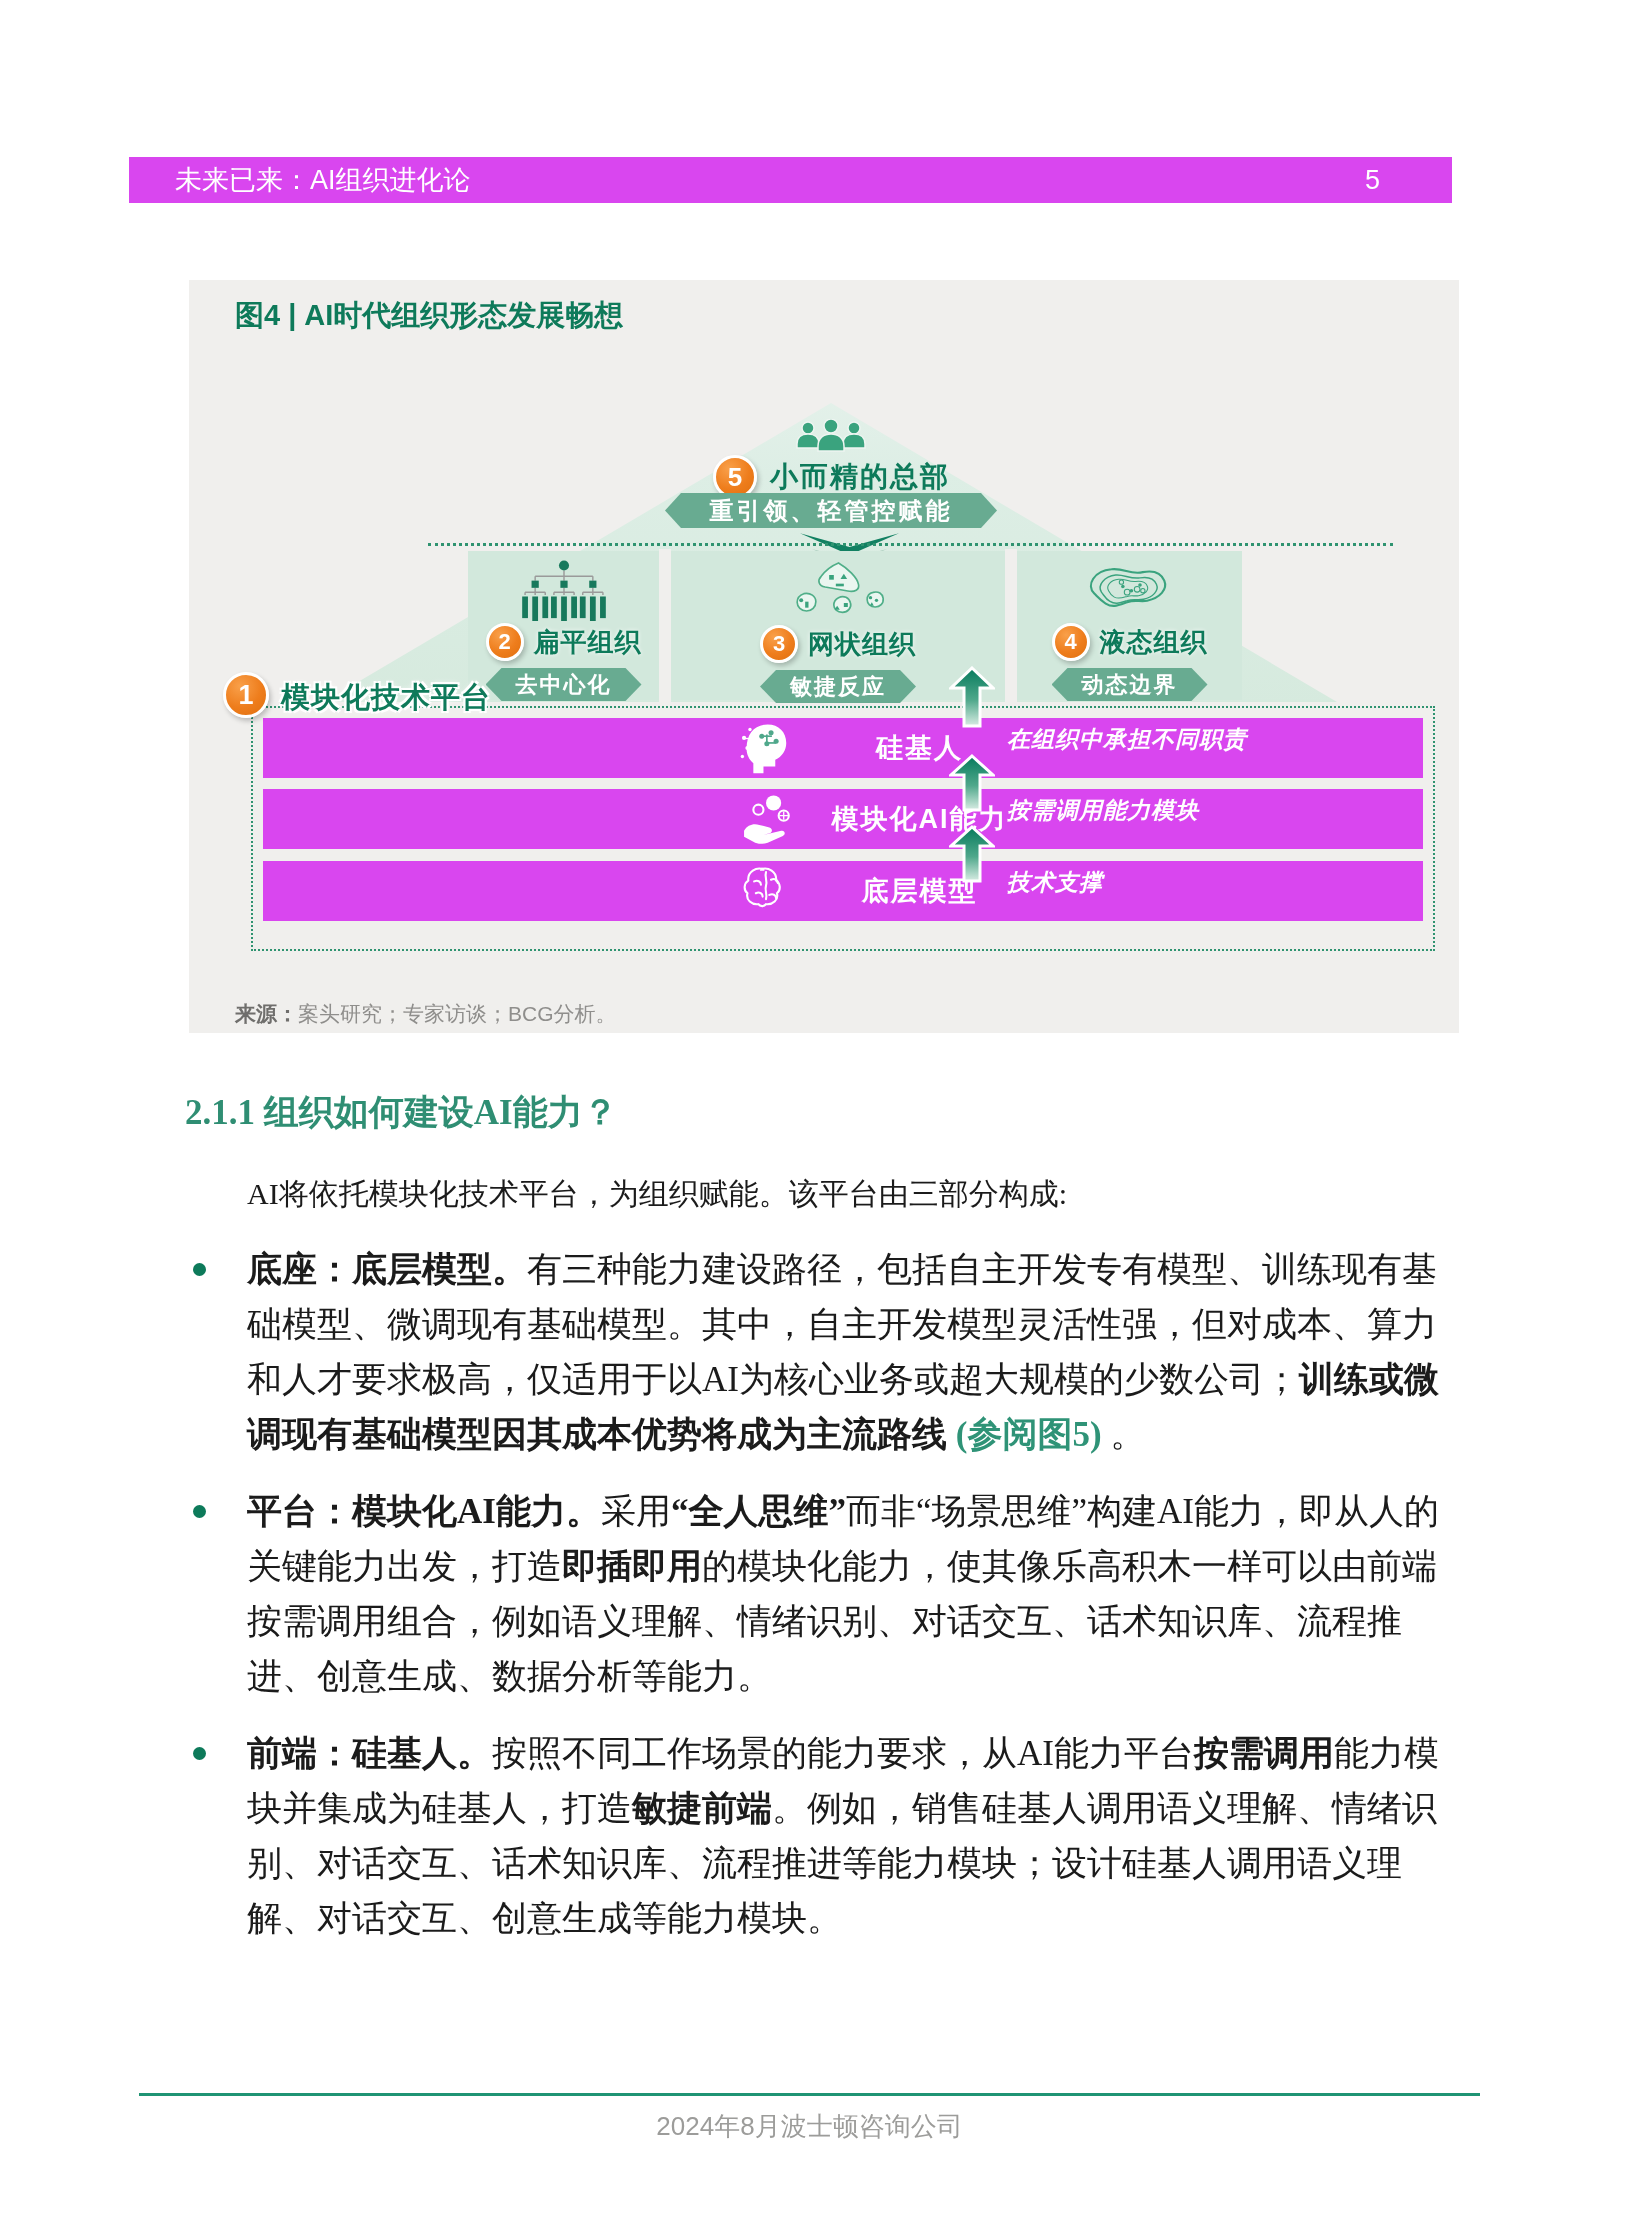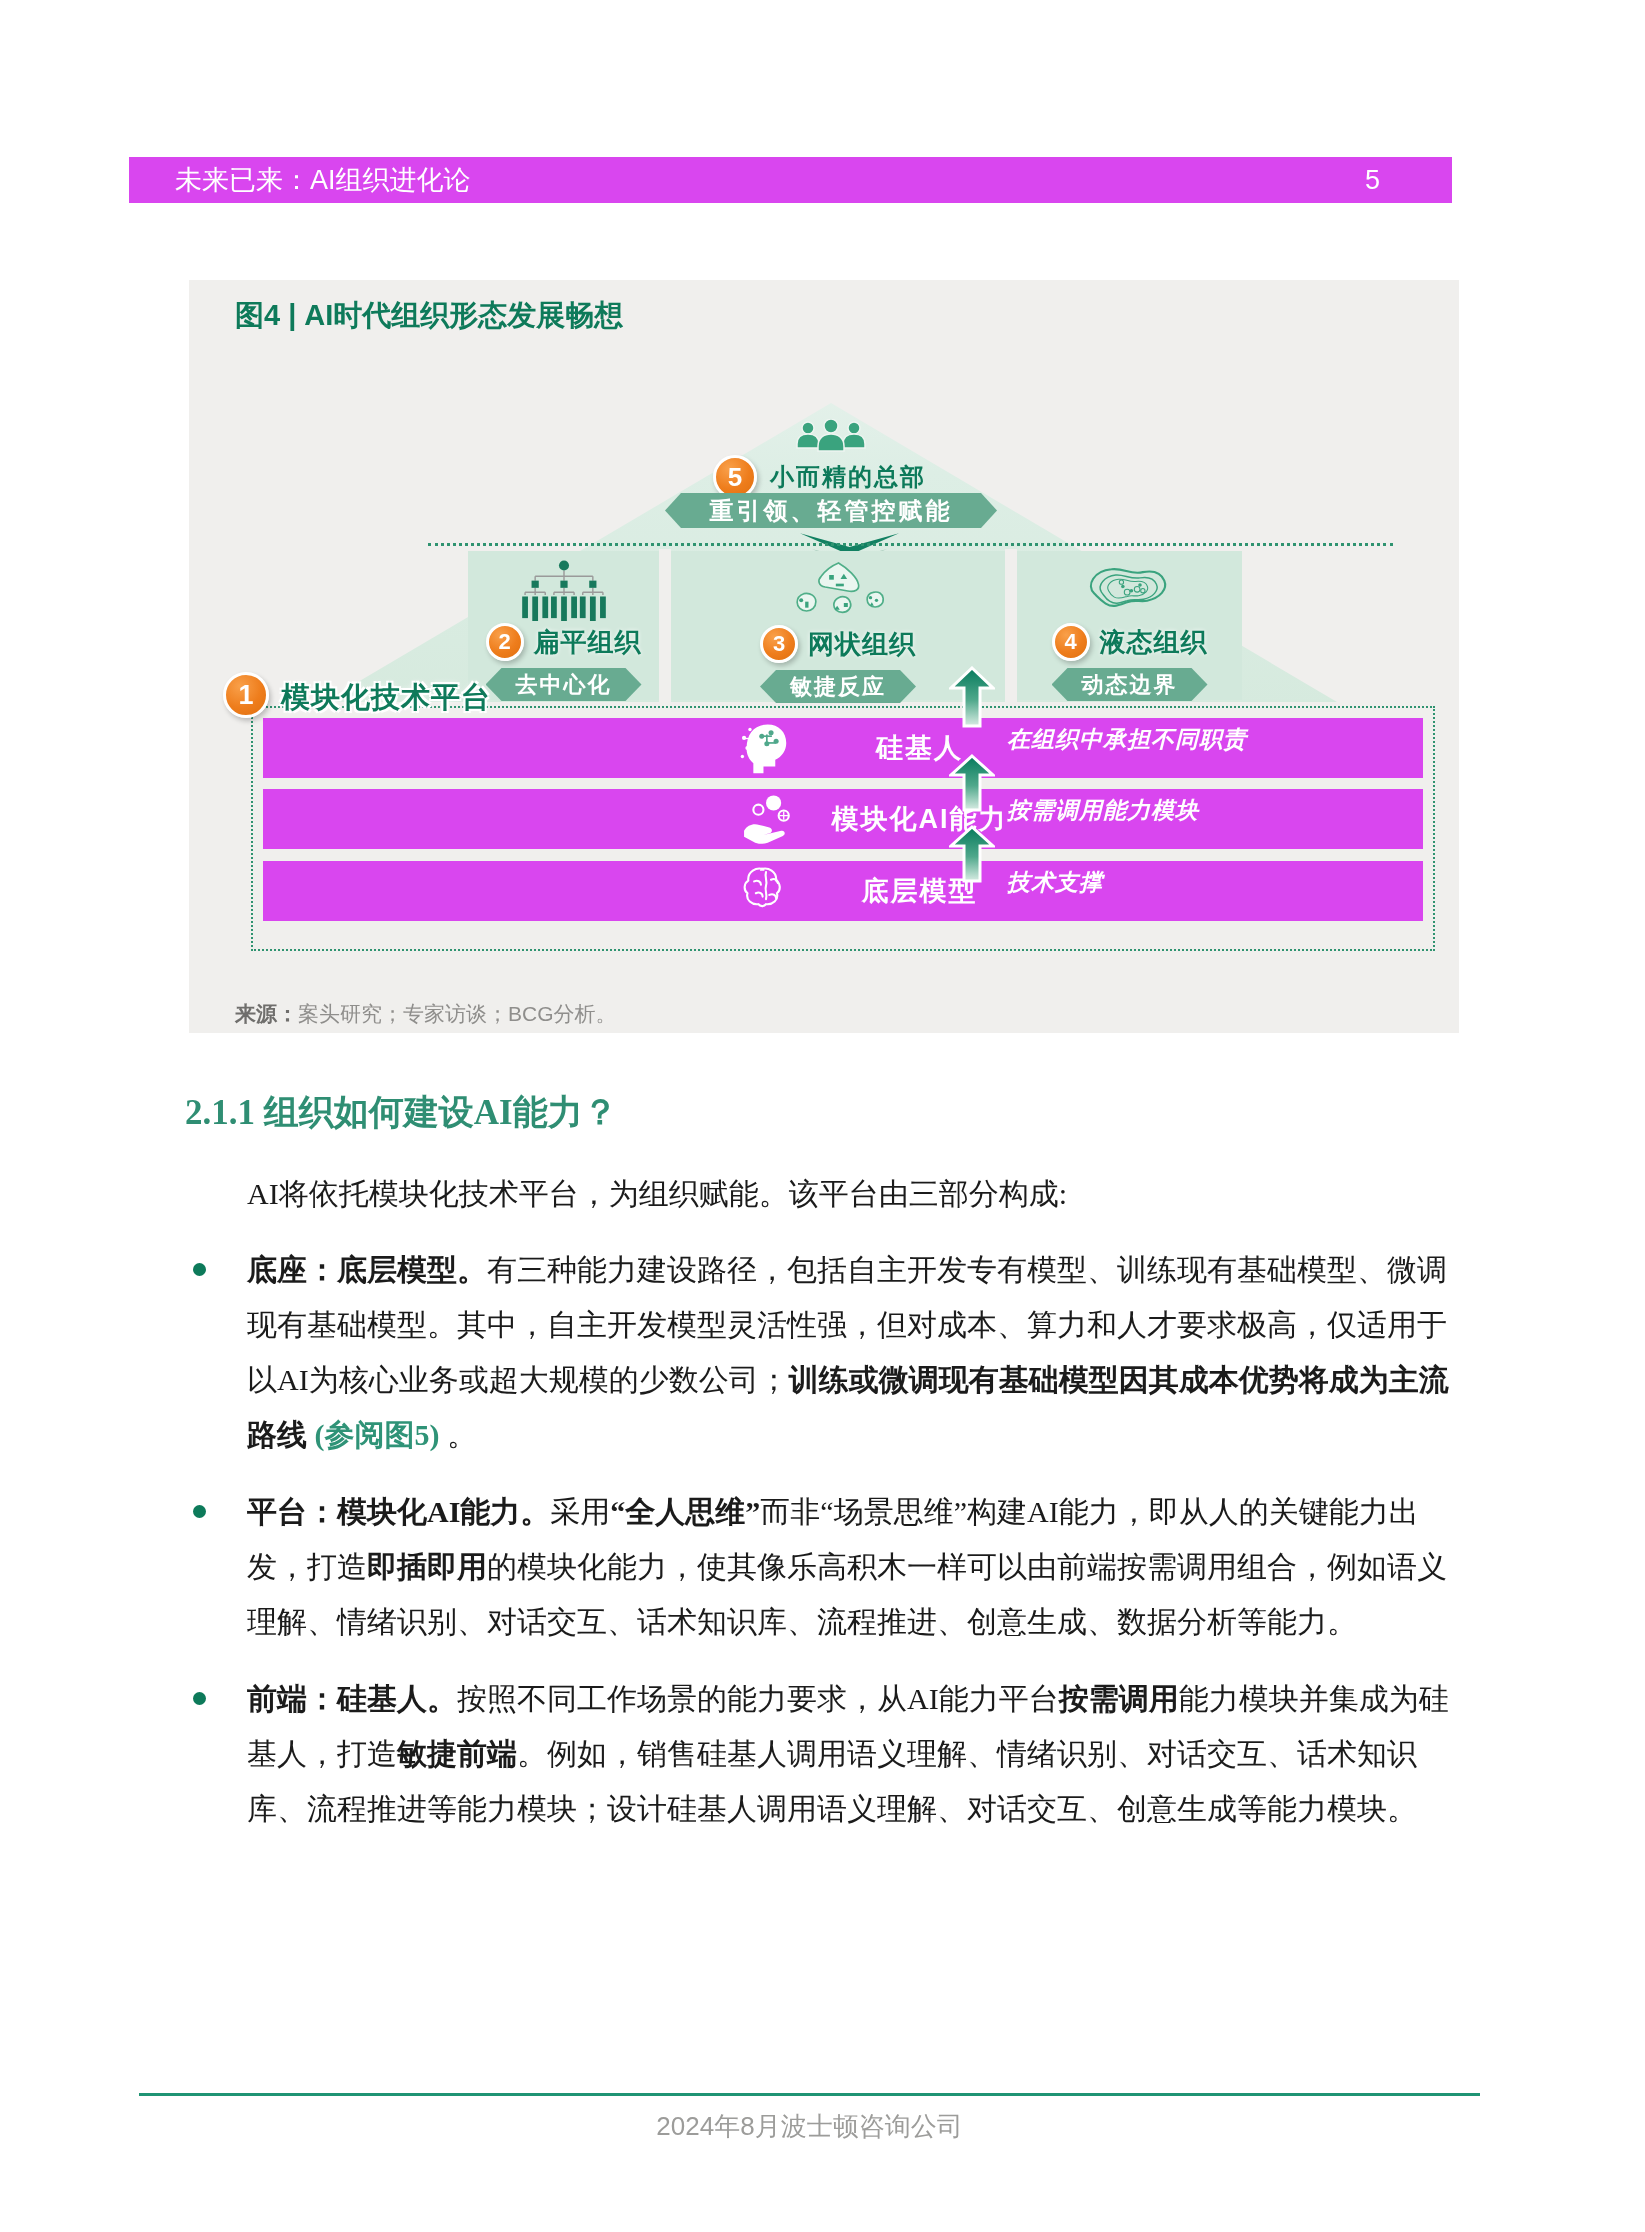--- a/index.html
+++ b/index.html
@@ -37,21 +37,21 @@
     background:radial-gradient(circle at 35% 28%,#f9a04a,#ee7d1c 55%,#e06f0e);
     box-shadow:2px 3px 5px rgba(0,0,0,.22);
   }
   .hex {
     background:#68ab91; color:#fff; font-weight:bold; text-align:center;
     clip-path:polygon(16px 0,calc(100% - 16px) 0,100% 50%,calc(100% - 16px) 100%,16px 100%,0 50%);
   }
 
   .hq-icon   { position:absolute; left:604px; top:139px; width:76px; height:36px; }
   .hq-num    { position:absolute; left:524px; top:175px; width:44px; height:44px; font-size:26px; }
-  .hq-title  { position:absolute; left:581px; top:175px; height:44px; line-height:44px; font-size:24px; font-weight:bold; color:#0d7a5a; letter-spacing:2px; }
+  .hq-title  { position:absolute; left:581px; top:175px; height:44px; line-height:44px; font-size:28px; font-weight:bold; color:#0d7a5a; letter-spacing:2px; }
   .hq-banner { position:absolute; left:476px; top:213px; width:332px; height:35px; line-height:35px; font-size:24px; letter-spacing:3px; }
 
   .chev    { position:absolute; left:609px; top:253px; width:103px; height:32px; }
   .dotline { position:absolute; left:239px; top:263px; width:965px; height:0; border-top:3px dotted #2f9370; }
 
   .org-box {
     position:absolute; top:271px; height:149px; background:#d2e8dc;
     display:flex; flex-direction:column; align-items:center; padding-top:8px;
   }
   .org-box1 { left:279px; width:191px; }
@@ -82,21 +82,21 @@
   .ann { position:absolute; left:818px; color:#fff; font-style:italic; font-weight:bold; font-size:23px; letter-spacing:1px; z-index:2; }
   .ann1 { top:444px; } .ann2 { top:515px; } .ann3 { top:587px; }
 
   .fig-source { position:absolute; left:46px; top:720px; font-size:21px; color:#8f8e8c; }
   .fig-source b { color:#6f6e6c; }
 
   
   .serif { font-family:"Liberation Serif","DejaVu Serif",serif; }
   .sec-h { position:absolute; left:185px; top:1089px; font-size:35px; font-weight:bold; color:#2f8e73; }
   .intro { position:absolute; left:247px; top:1174px; font-size:30px; color:#1b1b1b; }
-  .bullets { position:absolute; left:185px; top:1242px; width:1280px; font-size:30px; line-height:55px; color:#1b1b1b; }
+  .bullets { position:absolute; left:185px; top:1242px; width:1280px; font-size:35px; line-height:55px; color:#1b1b1b; }
   .bullets li { list-style:none; position:relative; padding-left:62px; margin-bottom:22px; }
   .dot { position:absolute; left:8px; top:21px; width:13px; height:13px; border-radius:50%; background:#0d7a5a; }
   .xref { color:#2f9377; }
 
   
   .rule { position:absolute; left:139px; top:2093px; width:1341px; border-top:3px solid #1f9474; }
   .footer-row { position:absolute; left:139px; top:2109px; width:1341px; display:flex; justify-content:center;
                 font-size:26px; color:#9c9c9a; }
 </style>
 </head>

